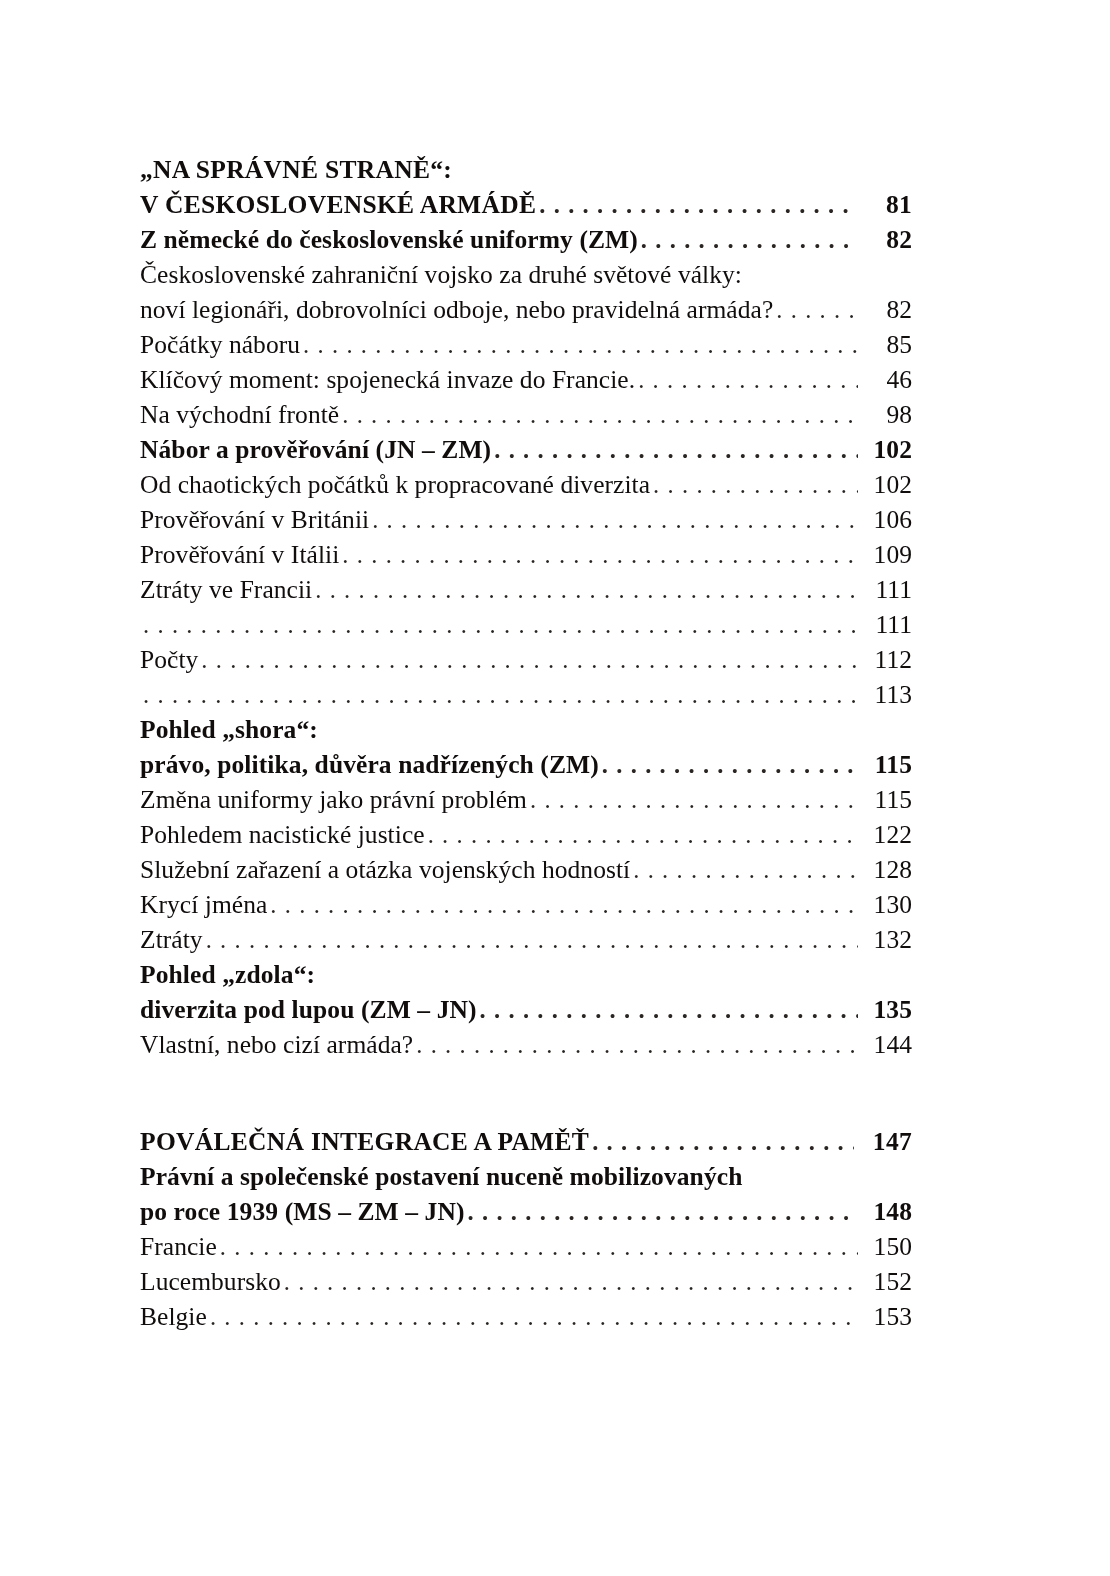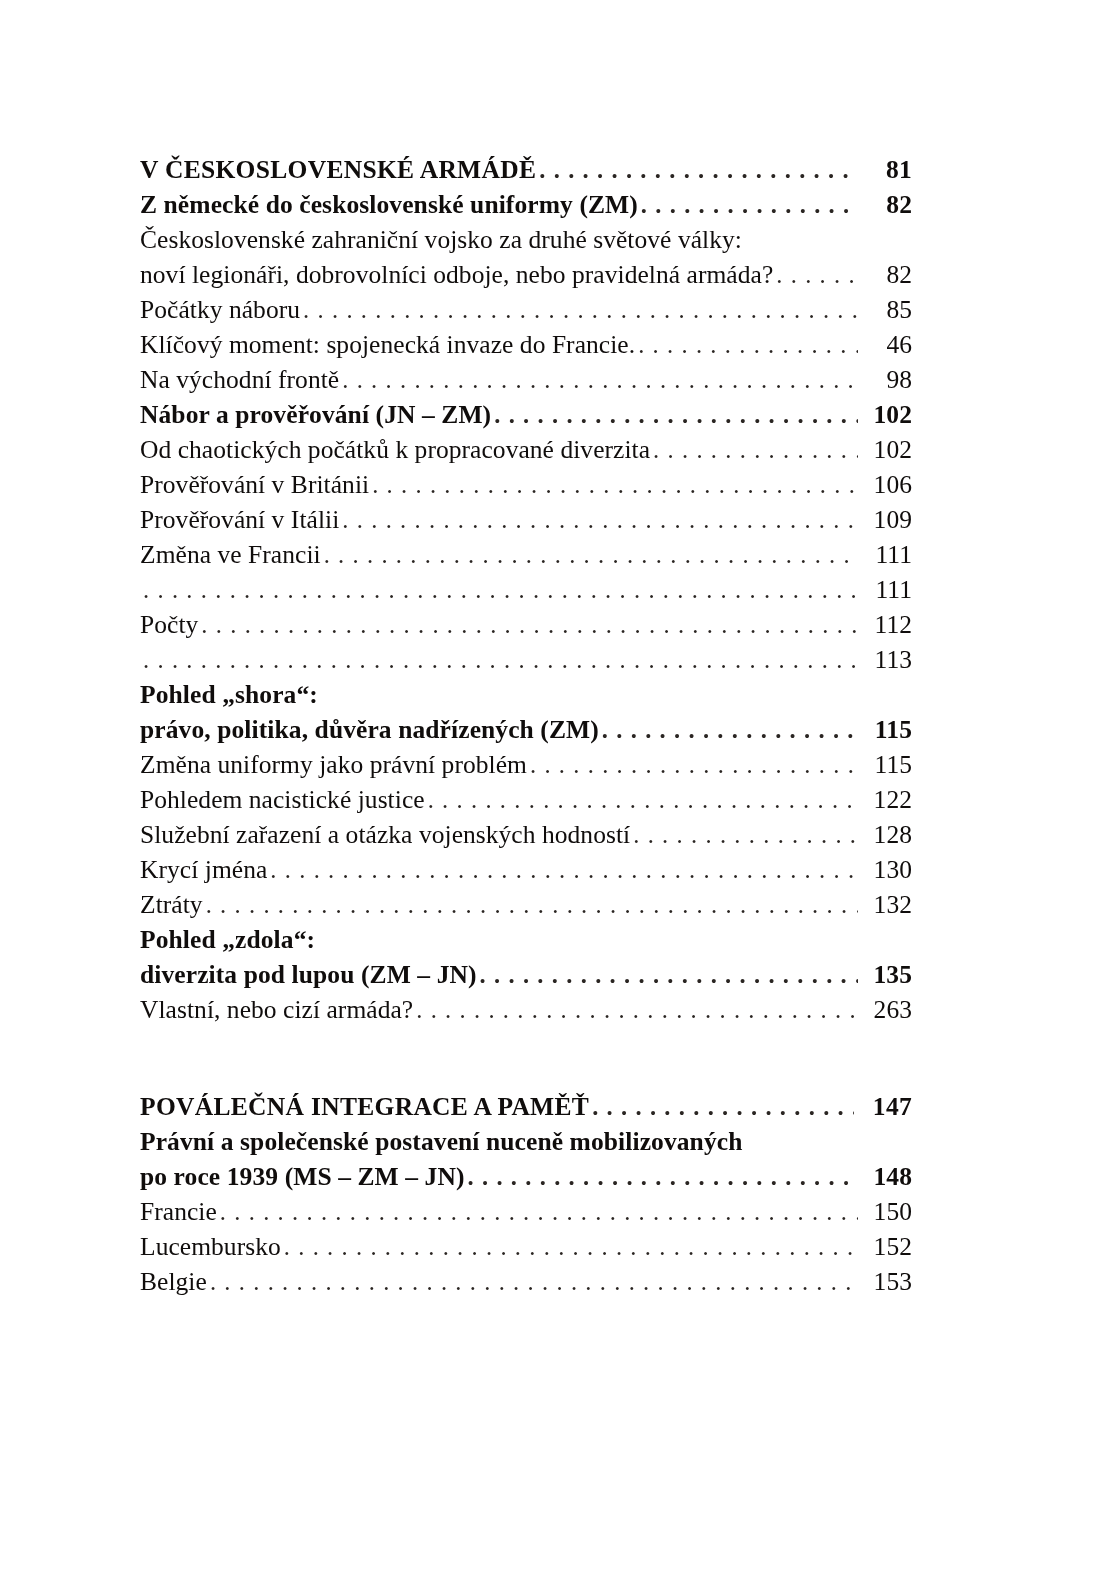--- a/index.html
+++ b/index.html
@@ -87,20 +87,21 @@
   
   .block { }
   .block.first { margin-top: 0; }
   .block.gap-big { margin-top: 62px; }
 </style>
 </head>
 <body>
 
 <div id="toc">
     <div class="block lvl-part first">
+      <div class="contline">„NA SPRÁVNÉ STRANĚ“:</div>
       <div class="entry">
         <span class="label">V ČESKOSLOVENSKÉ ARMÁDĚ</span>
         <span class="leaders" aria-hidden="true">.......................................................................................................................</span>
         <span class="pageno">81</span>
       </div>
     </div>
     <div class="block lvl-chapter">
       <div class="entry">
         <span class="label">Z německé do československé uniformy (ZM)</span>
         <span class="leaders" aria-hidden="true">.......................................................................................................................</span>
@@ -159,21 +160,21 @@
     </div>
     <div class="block lvl-section">
       <div class="entry">
         <span class="label">Prověřování v Itálii</span>
         <span class="leaders" aria-hidden="true">.......................................................................................................................</span>
         <span class="pageno">109</span>
       </div>
     </div>
     <div class="block lvl-section">
       <div class="entry">
-        <span class="label">Změna ve Francii</span>
+        <span class="label">Ztráty ve Francii</span>
         <span class="leaders" aria-hidden="true">.......................................................................................................................</span>
         <span class="pageno">111</span>
       </div>
     </div>
     <div class="block lvl-section">
       <div class="entry">
         <span class="leaders" aria-hidden="true">.......................................................................................................................</span>
         <span class="pageno">111</span>
       </div>
     </div>
@@ -238,21 +239,21 @@
       <div class="entry">
         <span class="label">diverzita pod lupou (ZM – JN)</span>
         <span class="leaders" aria-hidden="true">.......................................................................................................................</span>
         <span class="pageno">135</span>
       </div>
     </div>
     <div class="block lvl-section">
       <div class="entry">
         <span class="label">Vlastní, nebo cizí armáda?</span>
         <span class="leaders" aria-hidden="true">.......................................................................................................................</span>
-        <span class="pageno">263</span>
+        <span class="pageno">144</span>
       </div>
     </div>
     <div class="block lvl-part gap-big">
       <div class="entry">
         <span class="label">POVÁLEČNÁ INTEGRACE A PAMĚŤ</span>
         <span class="leaders" aria-hidden="true">.......................................................................................................................</span>
         <span class="pageno">147</span>
       </div>
     </div>
     <div class="block lvl-chapter">

